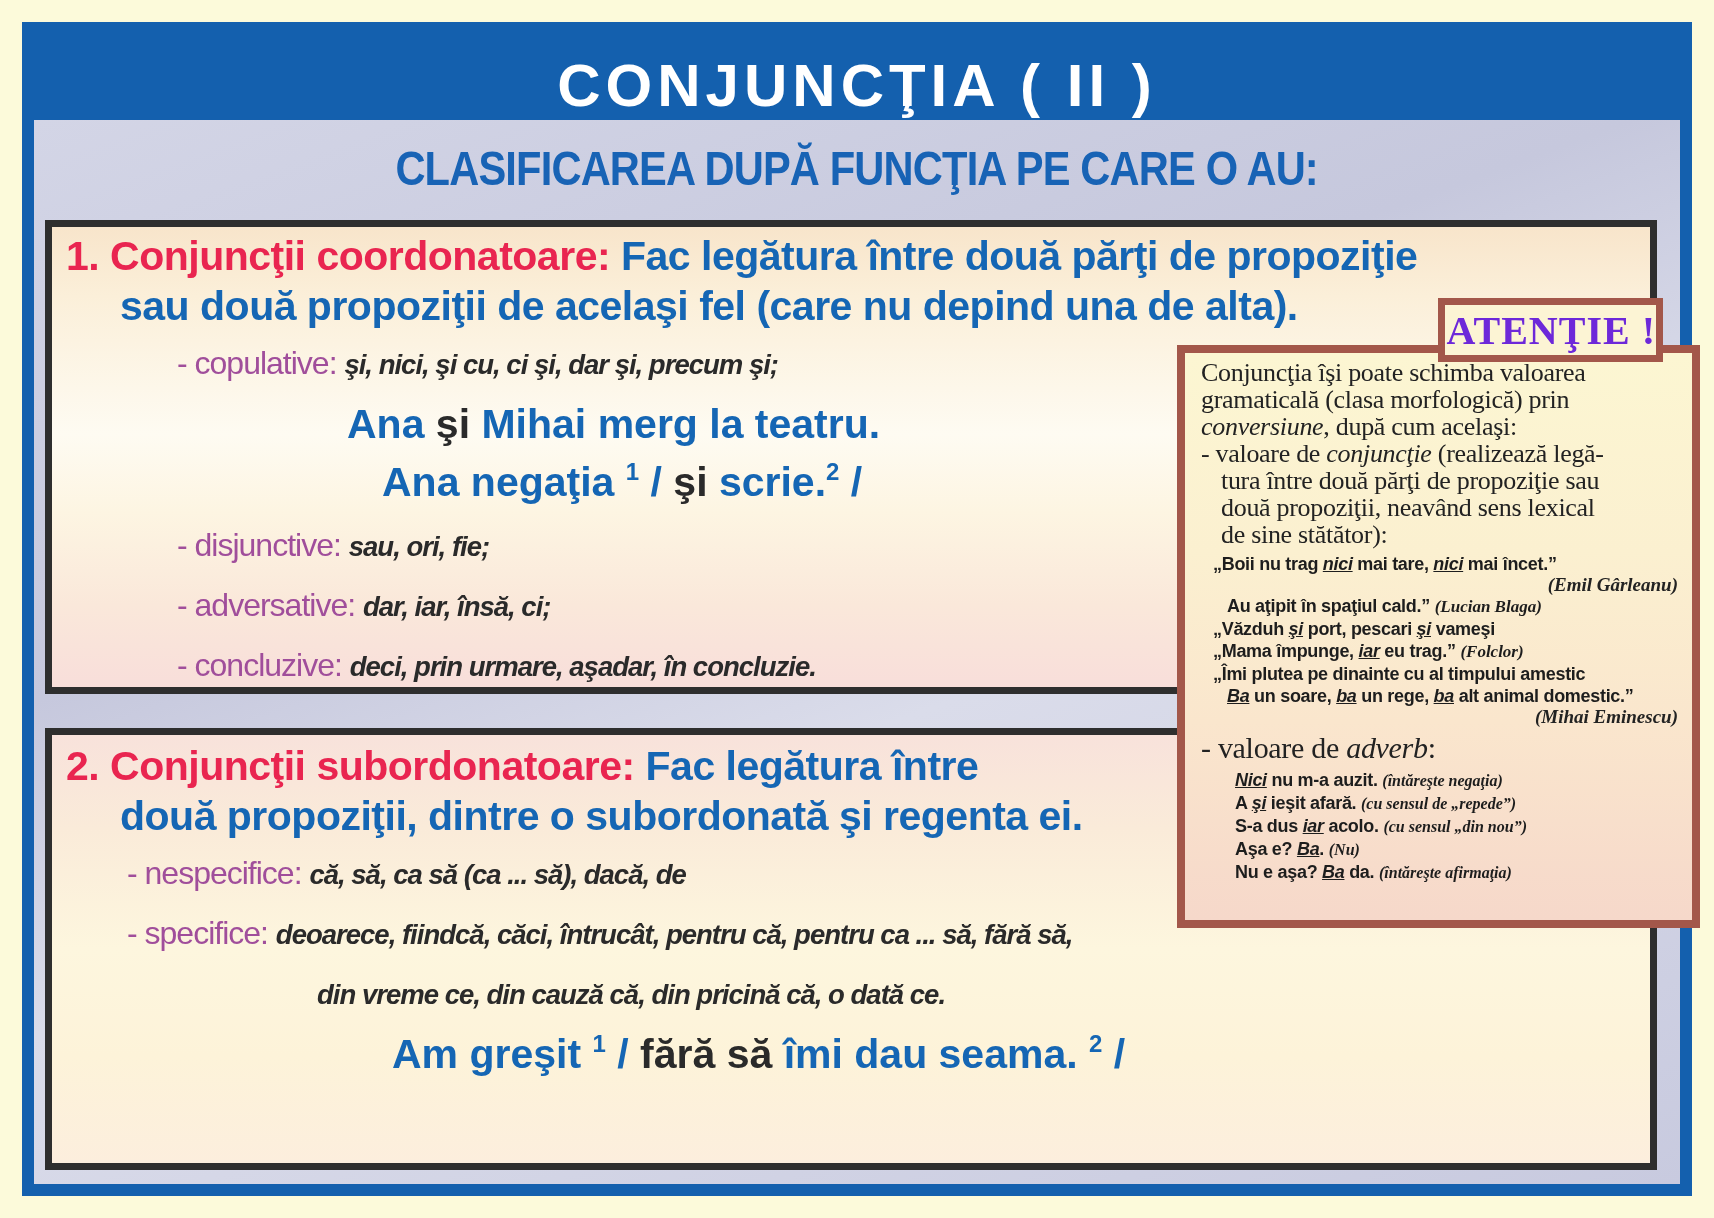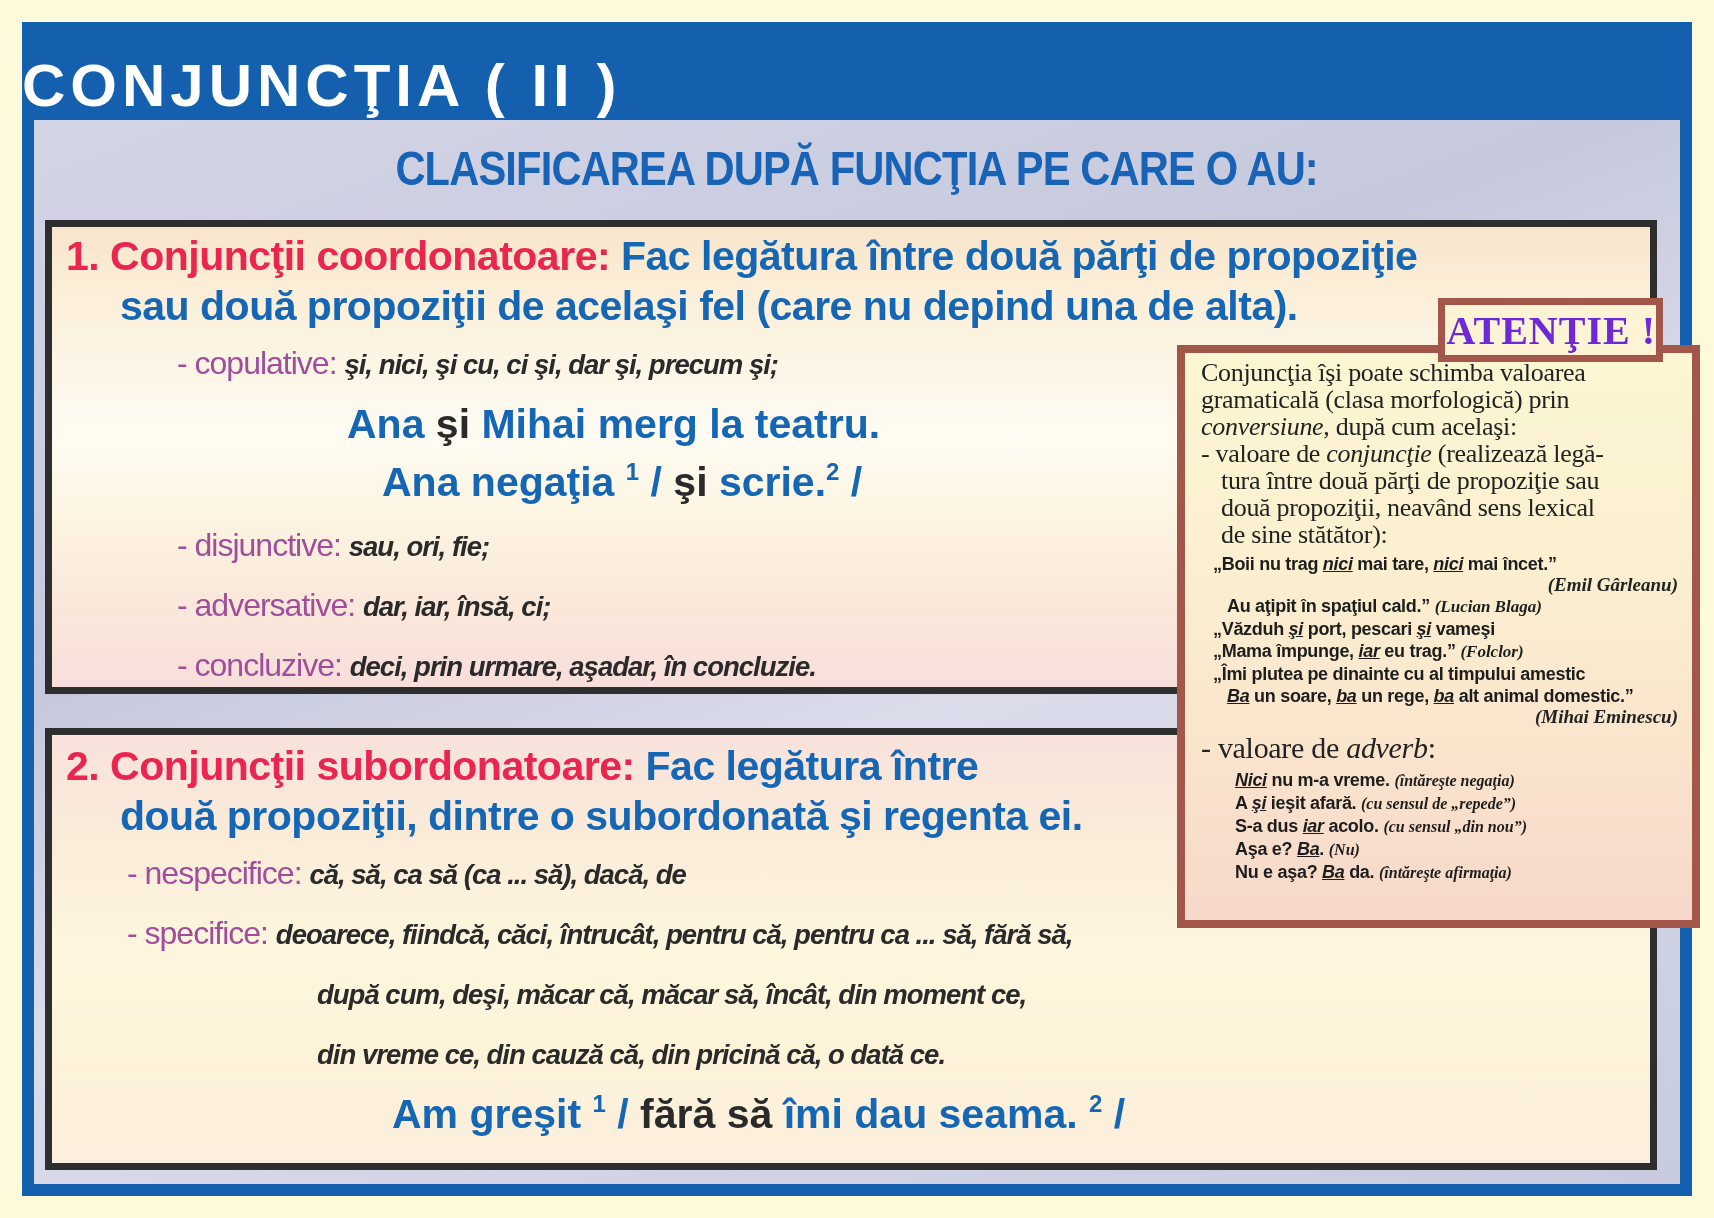--- a/index.html
+++ b/index.html
@@ -4,21 +4,21 @@
 <style>
   html,body{margin:0;padding:0;}
   body{
     width:1714px;height:1218px;position:relative;overflow:hidden;
     background:#FCFADA;
     font-family:"Liberation Sans",sans-serif;
   }
   .frame{position:absolute;left:22px;top:22px;width:1670px;height:1174px;background:#1460AE;}
   .panel{position:absolute;left:12px;right:12px;top:98px;bottom:12px;
     background:linear-gradient(160deg,#D3D5E6 0%,#C6C8DD 35%,#DADCEA 55%,#C8CADF 100%);}
-  .title{position:absolute;top:30px;left:0;right:0;
+  .title{position:absolute;top:30px;left:0;right:0;text-align:center;
     color:#FFFFFF;font-weight:700;font-size:60px;line-height:68px;letter-spacing:5px;white-space:nowrap;}
   .subtitle{position:absolute;top:140px;left:0;right:0;text-align:center;white-space:nowrap;}
   .subtitle span{display:inline-block;transform:scaleX(.85);transform-origin:center;
     color:#1863B5;font-weight:700;font-size:49px;letter-spacing:-1px;}
 
   .box{position:absolute;border:7px solid #2E2E2E;box-sizing:content-box;}
   #box1{left:45px;top:220px;width:1598px;height:456px;padding-top:4px;
     background:linear-gradient(180deg,#F8E5CB 0%,#FBEFD9 15%,#FEFBF2 45%,#FDF5E2 62%,#FAE8DA 82%,#F8DEDA 100%);}
   #box2{left:45px;top:728px;width:1598px;height:422px;padding-top:6px;
     background:linear-gradient(180deg,#F8E2DB 0%,#FAEBD9 22%,#FDF6DE 50%,#FDF3D9 75%,#FCEEDD 100%);}
@@ -86,21 +86,20 @@
     <div class="bx-line bx-item ind-b"><span class="purple">- disjunctive: </span><span class="blk">sau, ori, fie;</span></div>
     <div class="bx-line bx-item ind-b"><span class="purple">- adversative: </span><span class="blk">dar, iar, însă, ci;</span></div>
     <div class="bx-line bx-item ind-b"><span class="purple">- concluzive: </span><span class="blk">deci, prin urmare, aşadar, în concluzie.</span></div>
   </div>
 
 <div class="box" id="box2">
     <div class="bx-line bx-h"><span class="red">2. Conjuncţii subordonatoare: </span><span class="blue">Fac legătura între</span></div>
     <div class="bx-line bx-h ind-a"><span class="blue">două propoziţii, dintre o subordonată şi regenta ei.</span></div>
     <div class="bx-line bx-item ind-e"><span class="purple">- nespecifice: </span><span class="blk">că, să, ca să (ca ... să), dacă, de</span></div>
     <div class="bx-line bx-item ind-e"><span class="purple">- specifice: </span><span class="blk">deoarece, fiindcă, căci, întrucât, pentru că, pentru ca ... să, fără să,</span></div>
-    <div class="bx-line bx-item ind-f"><span class="blk">după cum, deşi, măcar că, măcar să, încât, din moment ce,</span></div>
     <div class="bx-line bx-item ind-f"><span class="blk">din vreme ce, din cauză că, din pricină că, o dată ce.</span></div>
     <div class="bx-line bx-ex ind-g"><span class="blue">Am greşit </span><span class="sup">1</span><span class="blue"> / </span><span class="blkb">fără să</span><span class="blue"> îmi dau seama. </span><span class="sup">2</span><span class="blue"> /</span></div>
   </div>
 
 <div class="attn">
     <div class="bx-line a-serif"><span>Conjuncţia îşi poate schimba valoarea</span></div>
     <div class="bx-line a-serif"><span>gramaticală (clasa morfologică) prin</span></div>
     <div class="bx-line a-serif"><span class="it">conversiune</span><span>, după cum acelaşi:</span></div>
     <div class="bx-line a-serif"><span>- valoare de </span><span class="it">conjuncţie</span><span> (realizează legă-</span></div>
     <div class="bx-line a-serif a-ind"><span>tura între două părţi de propoziţie sau</span></div>
@@ -108,20 +107,20 @@
     <div class="bx-line a-serif a-ind"><span>de sine stătător):</span></div>
     <div class="bx-line a-q mt"><span>„Boii nu trag </span><span class="u">nici</span><span> mai tare, </span><span class="u">nici</span><span> mai încet.”</span></div>
     <div class="bx-line a-attr"><span>(Emil Gârleanu)</span></div>
     <div class="bx-line a-q a-qind"><span>Au aţipit în spaţiul cald.” </span><span class="attr">(Lucian Blaga)</span></div>
     <div class="bx-line a-q"><span>„Văzduh </span><span class="u">şi</span><span> port, pescari </span><span class="u">şi</span><span> vameşi</span></div>
     <div class="bx-line a-q"><span>„Mama împunge, </span><span class="u">iar</span><span> eu trag.” </span><span class="attr">(Folclor)</span></div>
     <div class="bx-line a-q"><span>„Îmi plutea pe dinainte cu al timpului amestic</span></div>
     <div class="bx-line a-q a-qind"><span class="u">Ba</span><span> un soare, </span><span class="u">ba</span><span> un rege, </span><span class="u">ba</span><span> alt animal domestic.”</span></div>
     <div class="bx-line a-attr"><span>(Mihai Eminescu)</span></div>
     <div class="bx-line a-advh"><span>- valoare de </span><span class="it">adverb</span><span>:</span></div>
-    <div class="bx-line a-ex"><span class="u">Nici</span><span> nu m-a vreme. </span><span class="note">(întăreşte negaţia)</span></div>
+    <div class="bx-line a-ex"><span class="u">Nici</span><span> nu m-a auzit. </span><span class="note">(întăreşte negaţia)</span></div>
     <div class="bx-line a-ex"><span>A </span><span class="u">şi</span><span> ieşit afară. </span><span class="note">(cu sensul de „repede”)</span></div>
     <div class="bx-line a-ex"><span>S-a dus </span><span class="u">iar</span><span> acolo. </span><span class="note">(cu sensul „din nou”)</span></div>
     <div class="bx-line a-ex"><span>Aşa e? </span><span class="u">Ba</span><span>. </span><span class="note">(Nu)</span></div>
     <div class="bx-line a-ex"><span>Nu e aşa? </span><span class="u">Ba</span><span> da. </span><span class="note">(întăreşte afirmaţia)</span></div>
   </div>
 
 <div class="attn-label">ATENŢIE !</div>
 
 </body></html>

